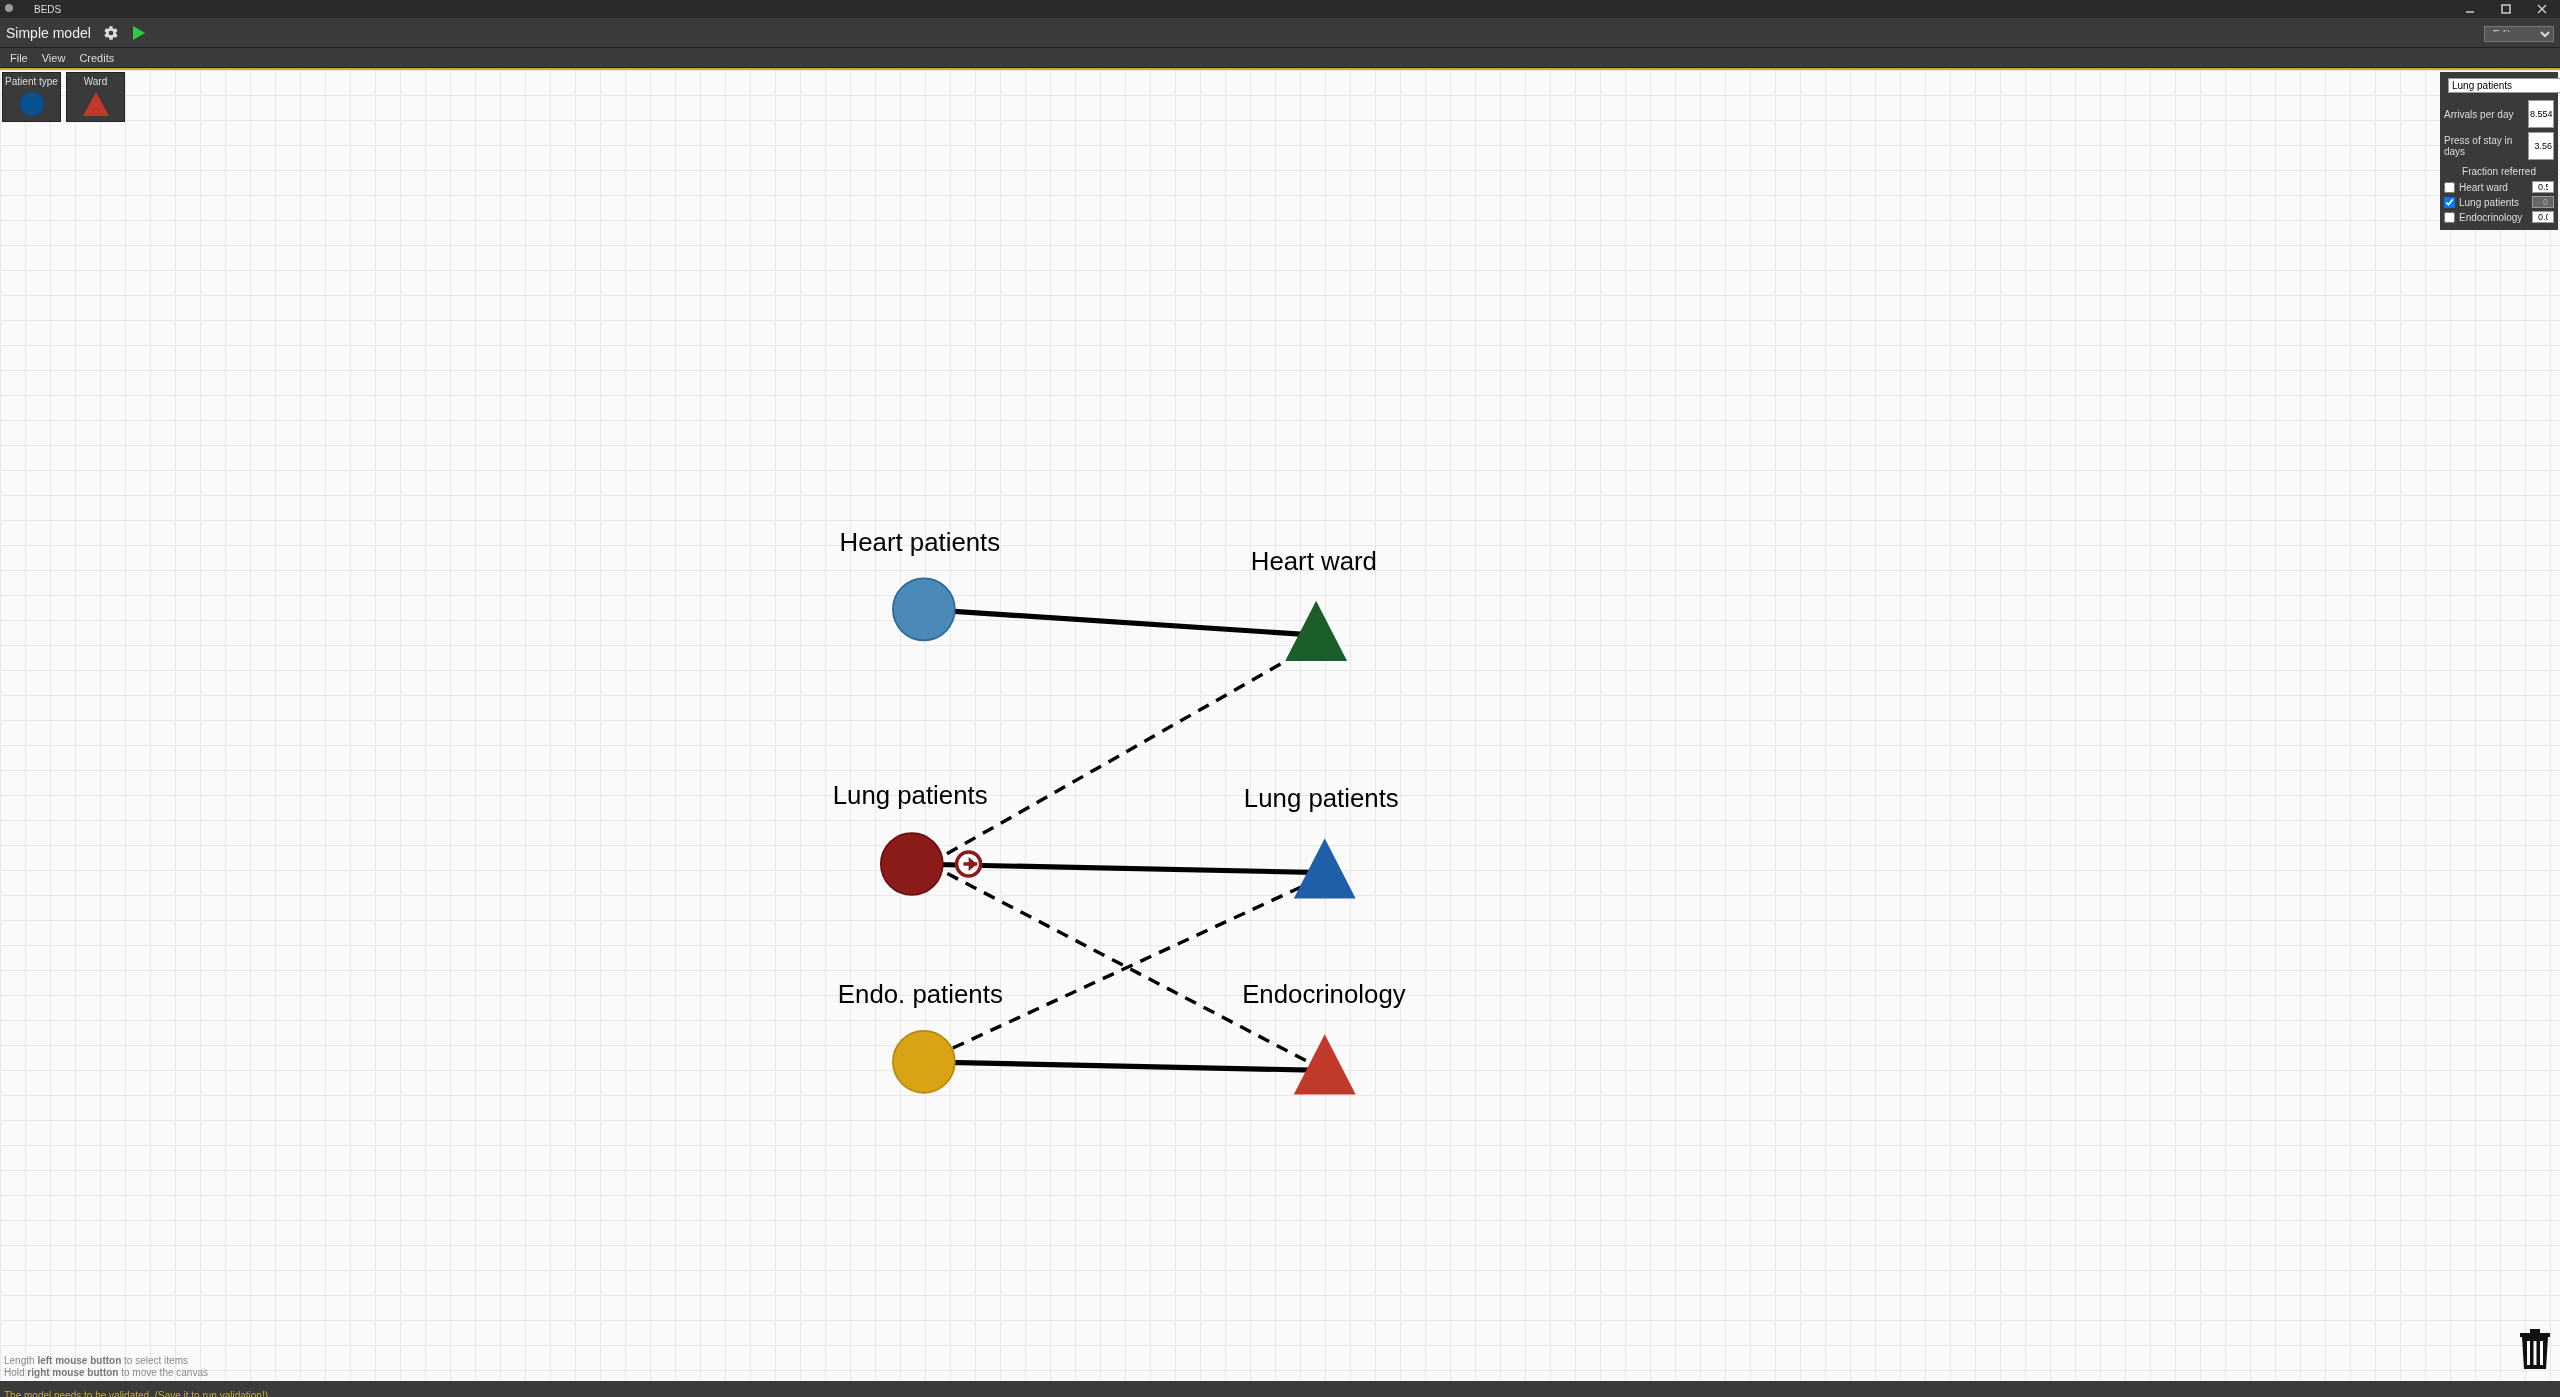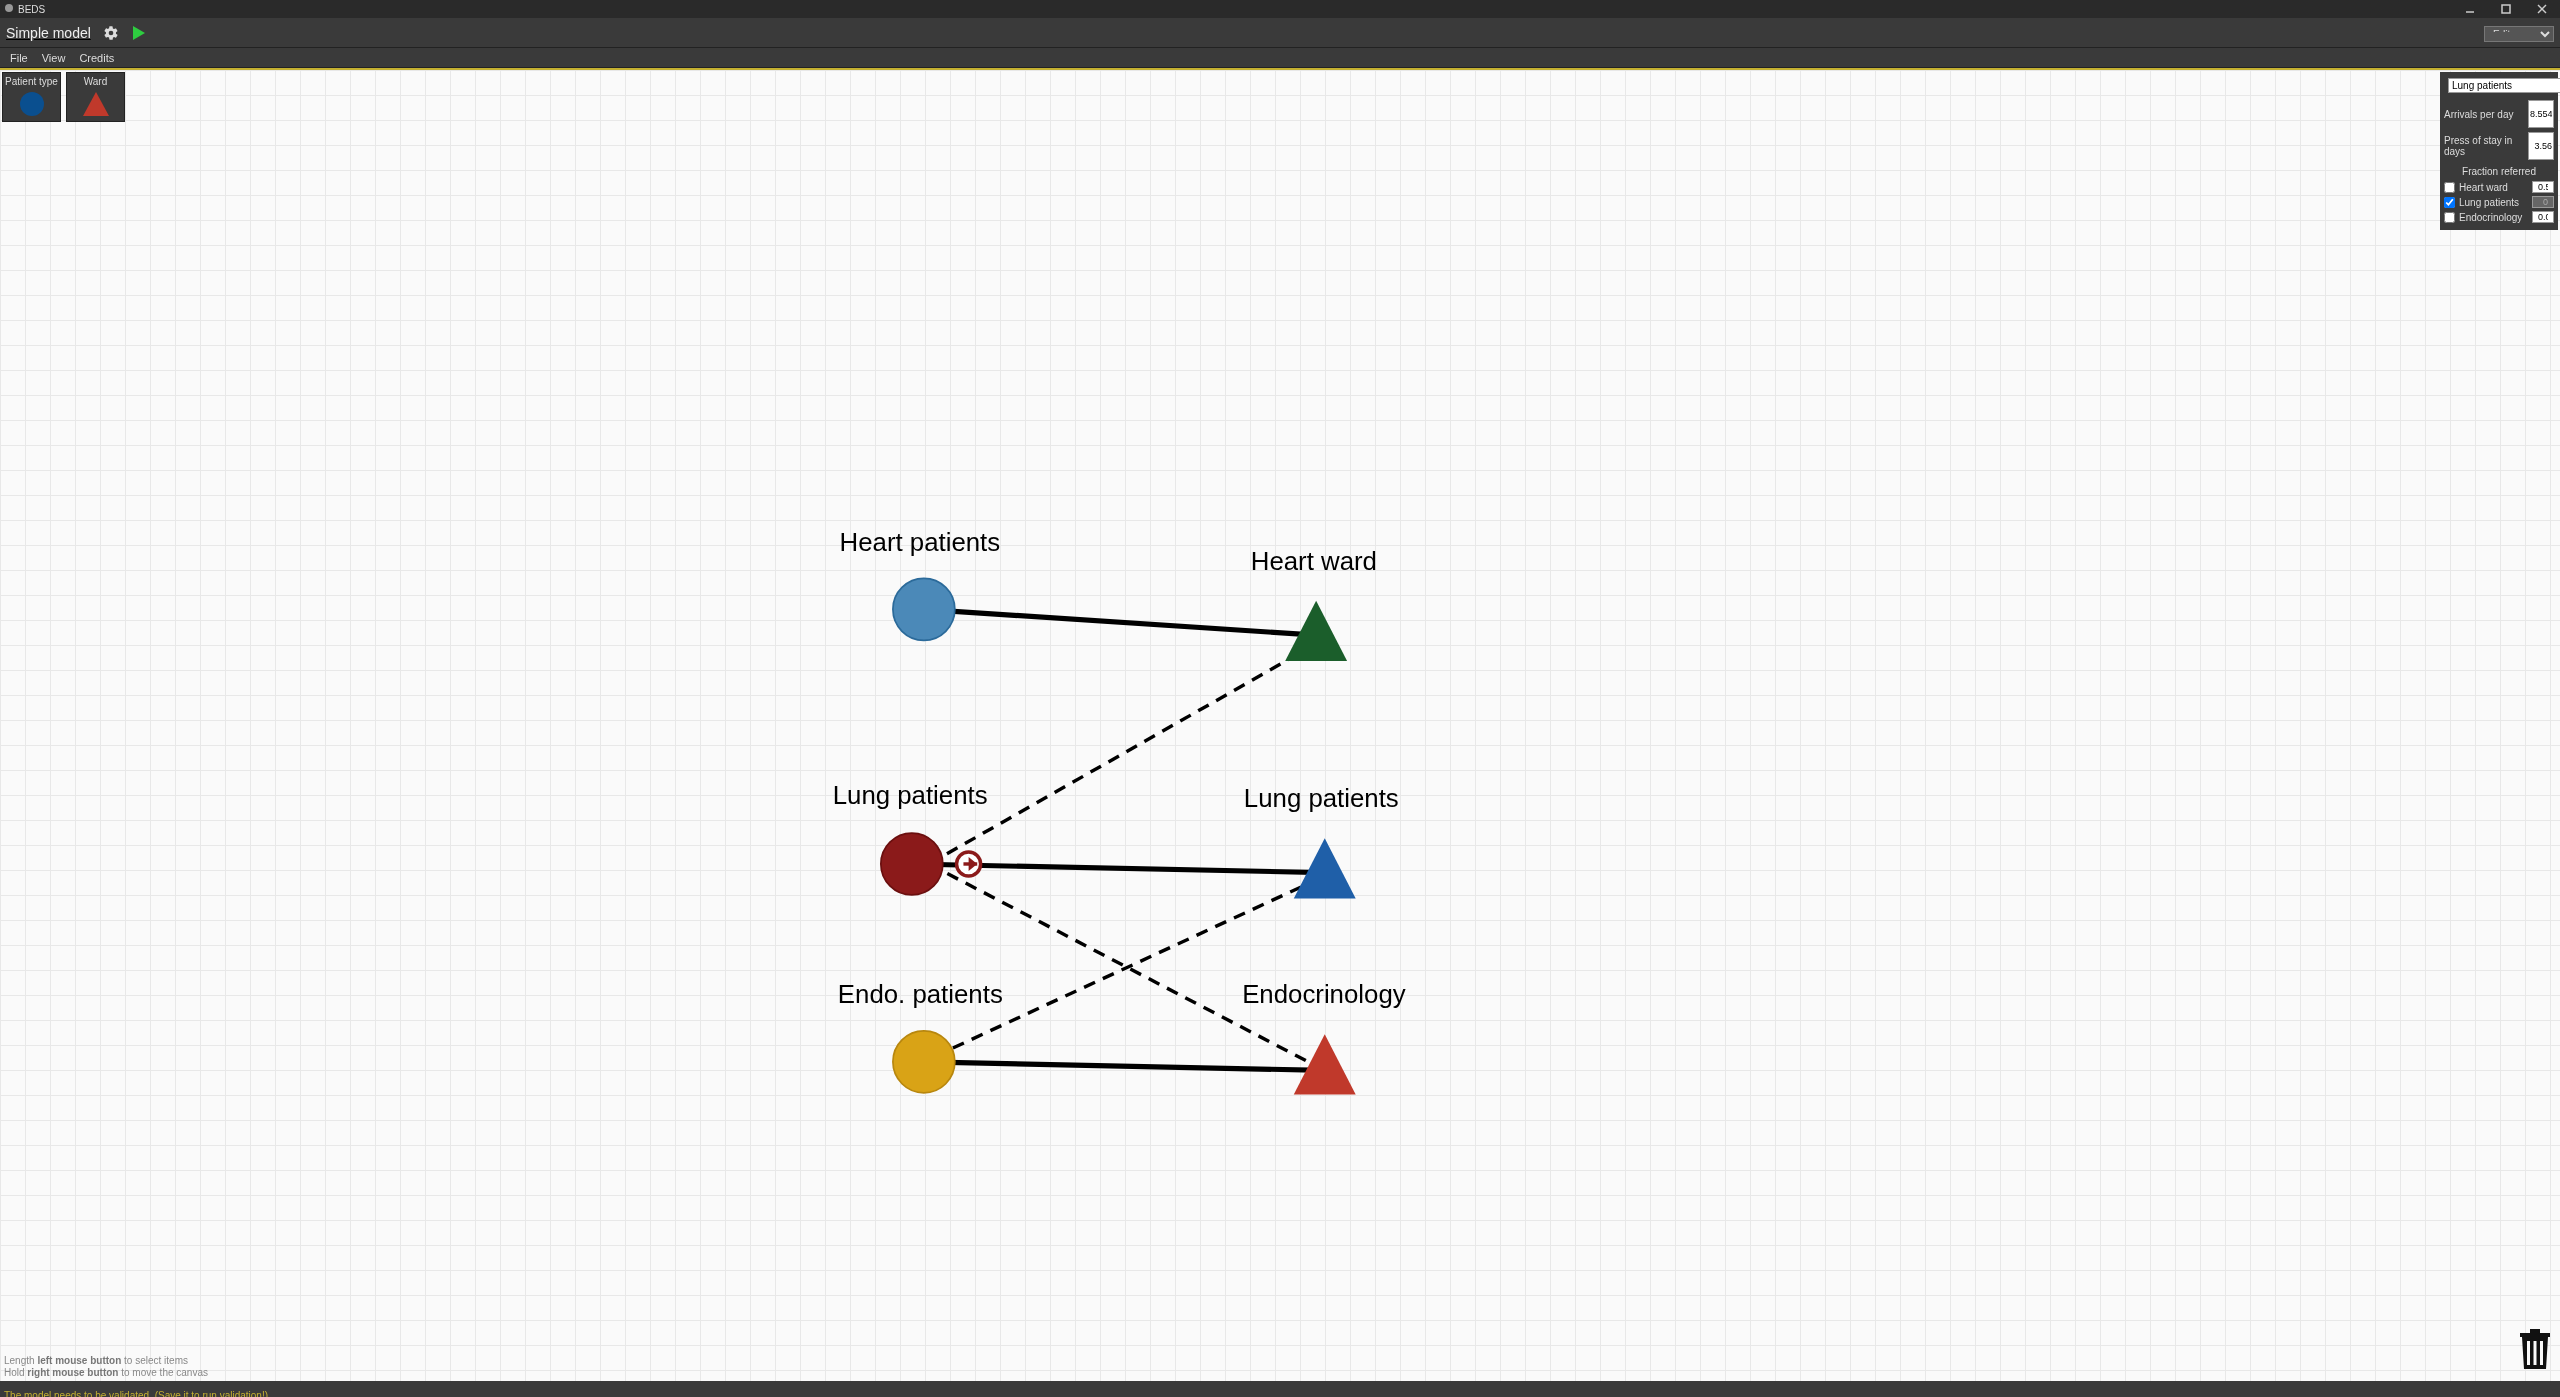--- a/index.html
+++ b/index.html
@@ -2,27 +2,27 @@
 <html><head>
 <meta charset="utf-8">
 <style>
 * { margin: 0; padding: 0; box-sizing: border-box; font-family: Arial, sans-serif; }
 html, body { width: 100%; height: 100%; overflow: hidden; background: #fff; }
 
 .window-titlebar {
   background: #2a2a2a; height: 18px; display: flex; align-items: center;
   justify-content: space-between; padding: 0 4px; font-size: 10px; color: #ddd;
 }
-.window-titlebar .left { display: flex; align-items: center; gap: 4px; }
+.window-titlebar .left { display: flex; align-items: center; gap: 20px; }
 .window-titlebar .right { display: flex; align-items: center; gap: 8px; }
 .win-btn { width: 28px; height: 14px; display: flex; align-items: center; justify-content: center; cursor: pointer; }
 
 .app-toolbar {
   background: #3a3a3a; height: 30px; display: flex; align-items: center;
-  justify-content: space-between; padding: 0 6px; border-bottom: 1px solid #222; text-decoration: underline;
+  justify-content: space-between; padding: 0 6px; border-bottom: 1px solid #222;
 }
 .app-toolbar .left { display: flex; align-items: center; gap: 12px; }
 .app-title { color: #eee; font-size: 14px; }
 .icon-btn { cursor: pointer; display: flex; align-items: center; }
 .mode-select {
   background: #555; color: #ddd; border: 1px solid #777; font-size: 10px;
   padding: 1px 12px 9px 4px; width: 70px; height: 16px;
 }
 
 .menu-bar {

